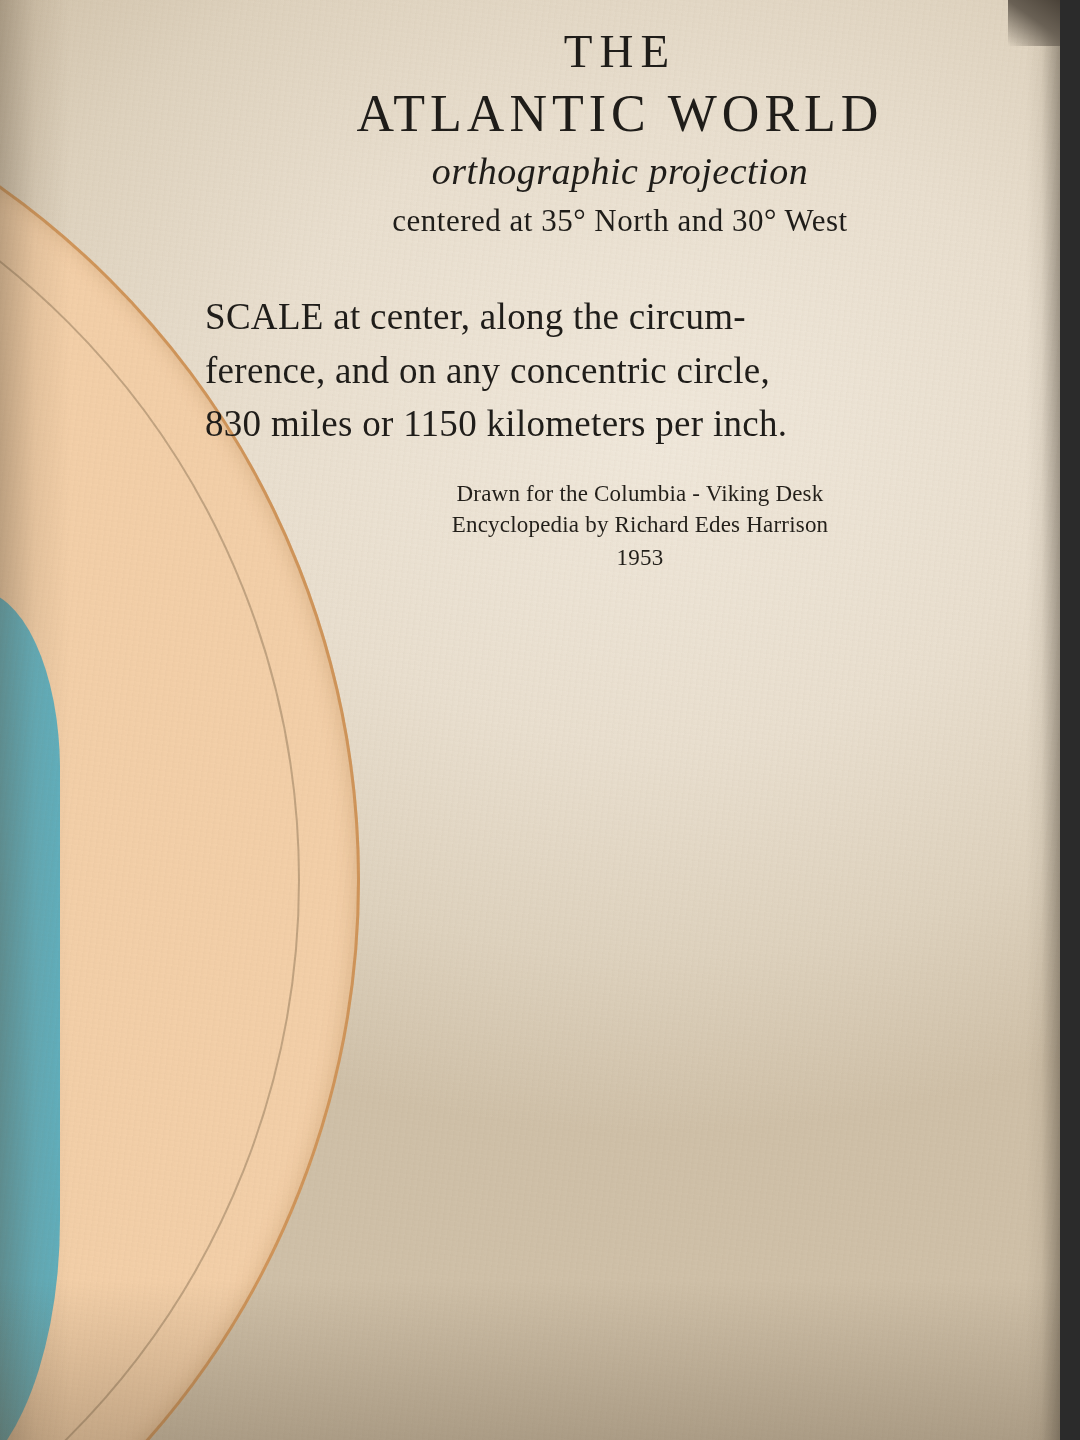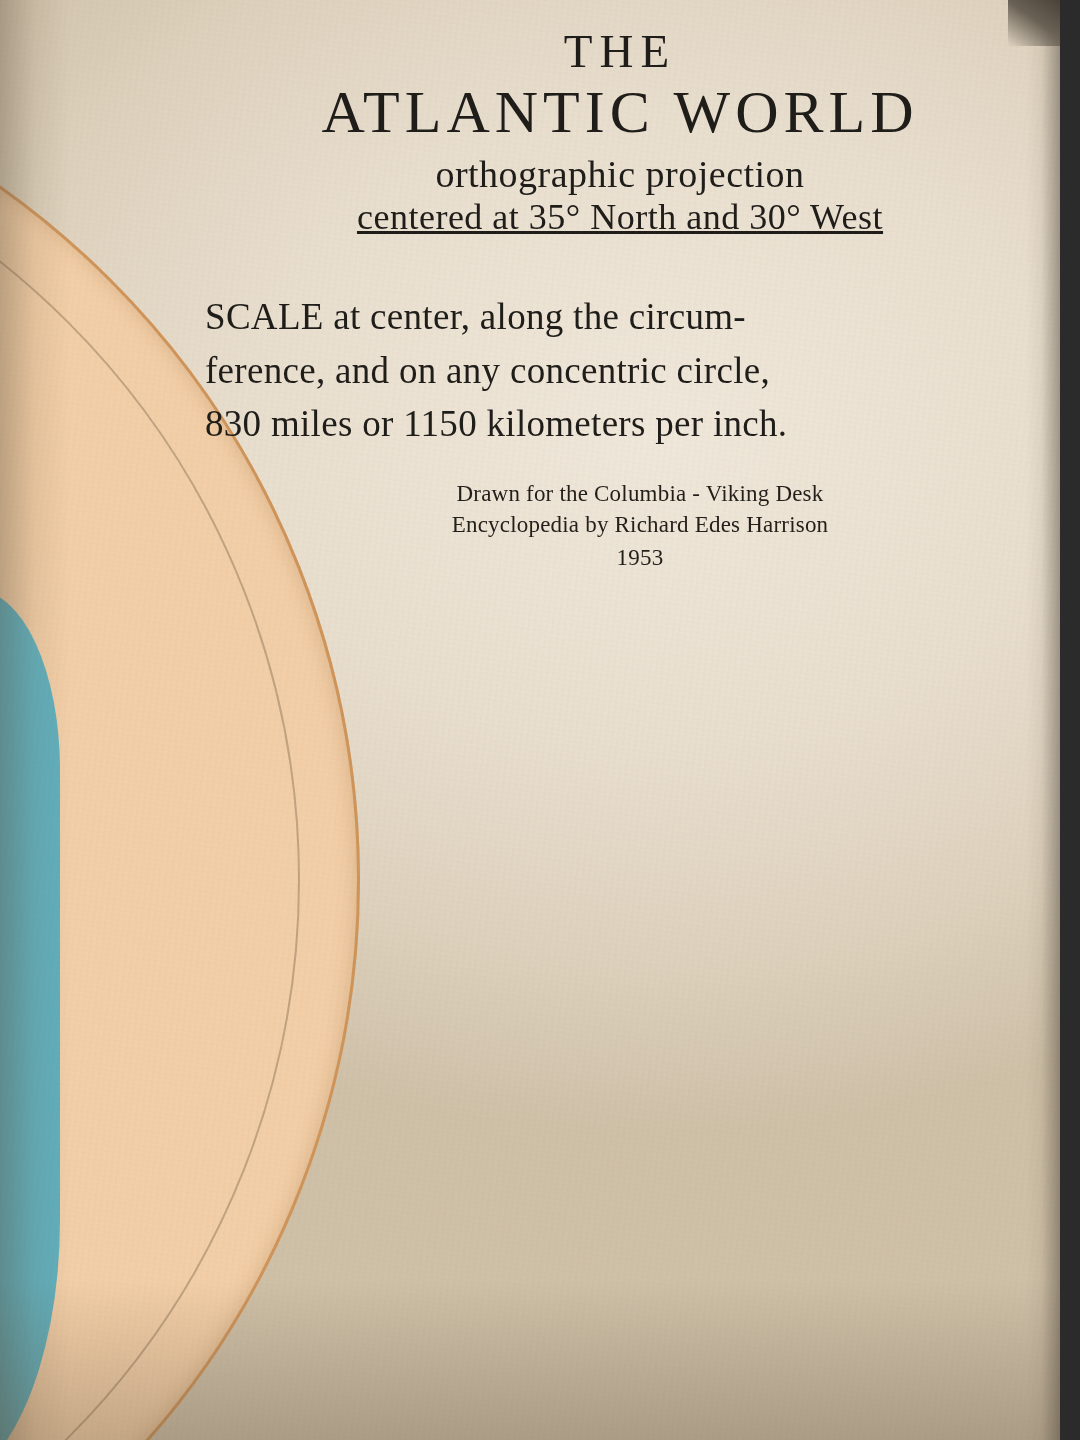--- a/index.html
+++ b/index.html
@@ -67,37 +67,37 @@
     width: 860px;
     text-align: center;
     color: #1d1b18;
   }
   .t-the {
     font-size: 47px;
     letter-spacing: 7px;
     line-height: 1.08;
   }
   .t-main {
-    font-size: 60px;
+    font-size: 52px;
     letter-spacing: 5px;
     line-height: 1.1;
-    margin-top: 2px;
+    margin-top: 8px;
   }
   .t-sub1 {
     font-size: 38px;
     line-height: 1.15;
     margin-top: 8px;
     letter-spacing: .5px;
+    font-style: italic;
   }
   .t-sub2 {
-    font-size: 36px;
+    font-size: 31px;
     line-height: 1.2;
-    margin-top: 0;
+    margin-top: 8px;
     letter-spacing: .5px;
-    text-decoration: underline;
   }
   .scaleblock {
     position: absolute;
     left: 205px;
     top: 290px;
     width: 850px;
     text-align: left;
     color: #1d1b18;
     font-size: 37px;
     line-height: 1.45;

